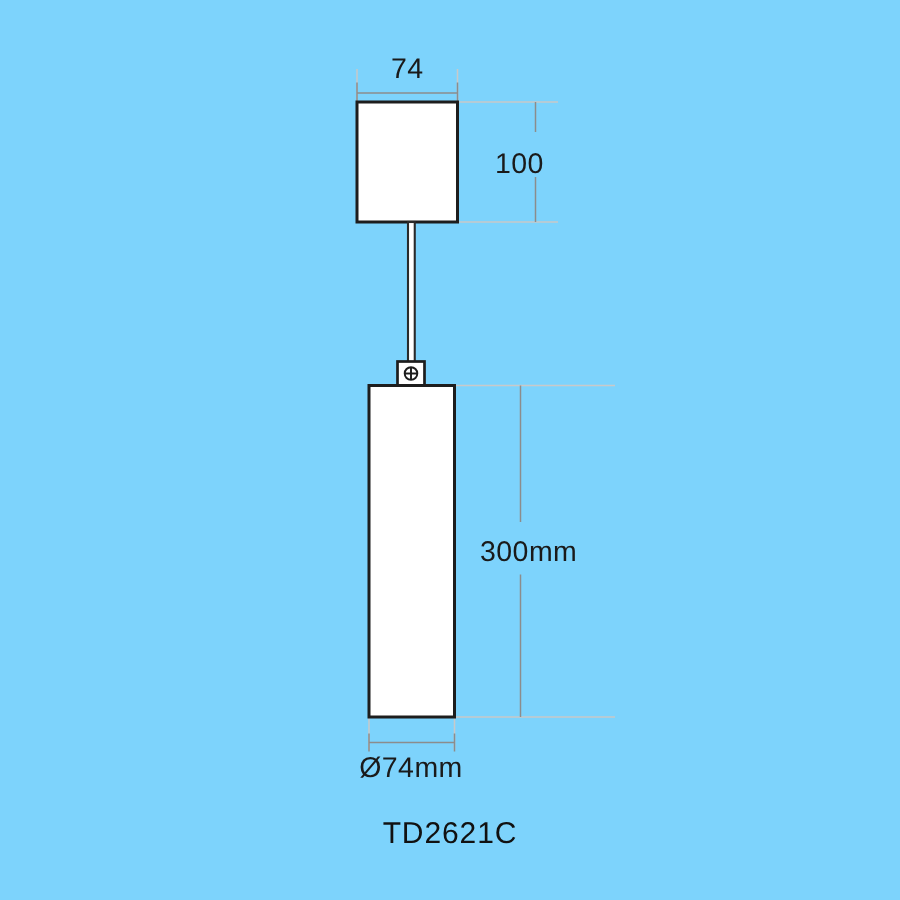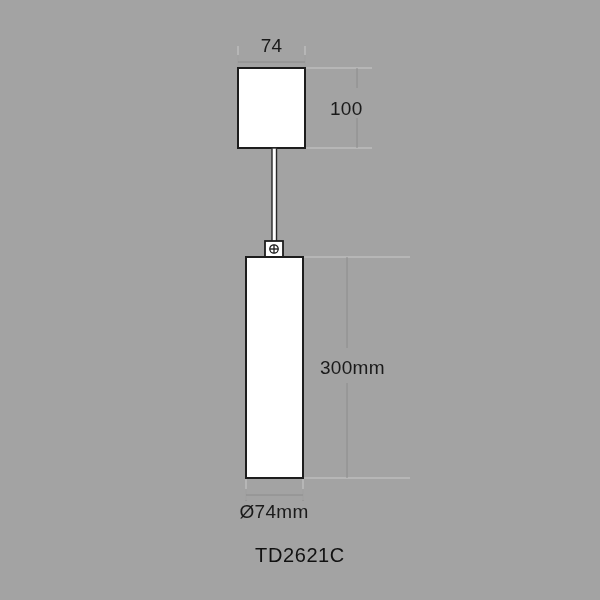--- a/index.html
+++ b/index.html
@@ -11,21 +11,21 @@
   body {
     width: 600px;
     height: 600px;
     font-family: "Liberation Sans", sans-serif;
     overflow: hidden;
   }
   #drawing-root {
     position: relative;
     width: 600px;
     height: 600px;
-    background: #a3a3a3;
+    background: #7dd3fc;
   }
   #drawing-svg {
     position: absolute;
     left: 0;
     top: 0;
     width: 600px;
     height: 600px;
     display: block;
   }
   .dim-text {

